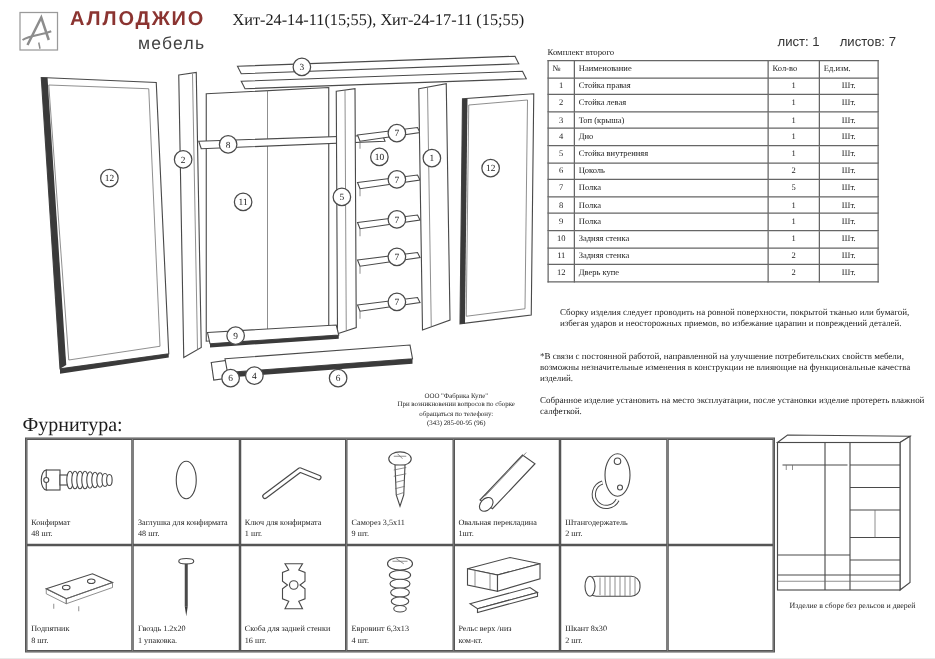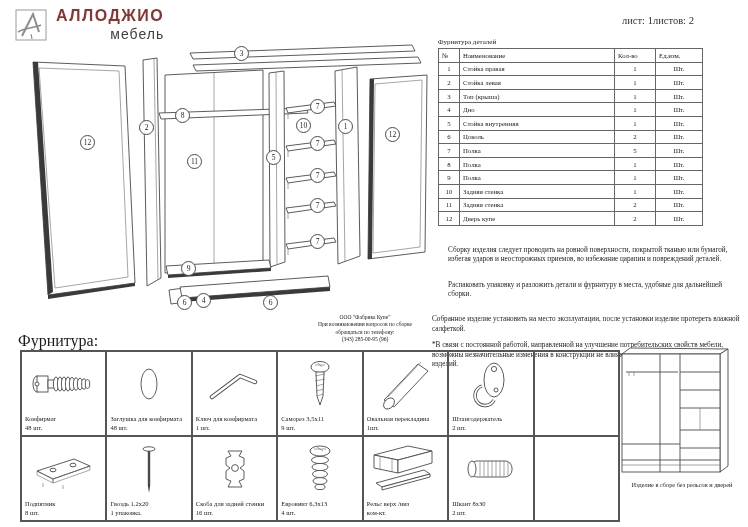--- a/index.html
+++ b/index.html
@@ -10,22 +10,22 @@
   .dark{fill:#3a3a3a;stroke:none;}
   .thin{stroke:#6a6a6a;stroke-width:0.6;fill:none;}
 
   
   #logo{position:absolute;left:14px;top:8px;display:flex;align-items:flex-start;gap:8px;}
   #logo-brand{color:#8b3431;font-family:"Liberation Sans",sans-serif;font-weight:bold;
               font-size:16px;letter-spacing:1.5px;line-height:1;}
   #logo-sub{color:#404040;font-family:"Liberation Sans",sans-serif;font-size:14px;
             letter-spacing:1px;text-align:right;margin-top:2px;}
   #title{position:absolute;left:186px;top:8px;width:440px;font-size:13px;line-height:1.3;}
-  #sheet-info{position:absolute;left:622px;top:15px;width:120px;display:flex;
-              font-family:Liberation Serif, serif;font-size:10.5px;color:#333;}
+  #sheet-info{position:absolute;left:622px;top:28px;width:120px;display:flex;gap:16px;
+              font-family:Liberation Sans, sans-serif;font-size:10.5px;color:#333;}
 
   
   #parts-caption{position:absolute;left:438px;top:38px;font-size:7px;}
   #parts-table{position:absolute;left:438px;top:48px;border-collapse:collapse;
                font-size:6.8px;}
   #parts-table th,#parts-table td{border:0.6px solid #666;padding:0 3px;height:12.6px;
                font-weight:normal;white-space:nowrap;}
   #parts-table th{text-align:left;}
   .col-num{width:14px;text-align:center;}
   .col-name{width:148px;text-align:left;}
@@ -73,28 +73,29 @@
       <path d="M4,24 C10,20 20,20 27,17" fill="none" stroke="#8d8d8d" stroke-width="1.6"></path>
       <path d="M17,26 L18,31" fill="none" stroke="#8d8d8d" stroke-width="1.2"></path>
     </svg>
     <div>
       <div id="logo-brand">АЛЛОДЖИО</div>
       <div id="logo-sub">мебель</div>
     </div>
   </div>
 
   <div id="title">
+    <div>Хит-24-14-11(15;55), Хит-24-17-11 (15;55)</div>
   </div>
 
   <div id="sheet-info">
     <span>лист: 1</span>
-    <span>листов: 2</span>
-  </div>
-
-  <div id="parts-caption">Фурнитура деталей</div>
+    <span>листов: 7</span>
+  </div>
+
+  <div id="parts-caption">Комплект второго</div>
   <table id="parts-table">
     <thead>
       <tr>
         <th class="col-num">№</th>
         <th class="col-name">Наименование</th>
         <th class="col-qty">Кол-во</th>
         <th class="col-unit">Ед.изм.</th>
       </tr>
     </thead>
     <tbody>
@@ -168,23 +169,22 @@
           <td class="c">12</td>
           <td>Дверь купе</td>
           <td class="c">2</td>
           <td class="c">Шт.</td>
         </tr>
     </tbody>
   </table>
 
   <div id="notes">
     <p class="tight">Сборку изделия следует проводить на ровной поверхности, покрытой тканью или бумагой, избегая ударов и неосторожных приемов, во избежание царапин и повреждений деталей.</p>
-    <p class="tight">Распаковать упаковку и разложить детали и фурнитуру в места, удобные для дальнейшей сборки.</p>
+    <p>*В связи с постоянной работой, направленной на улучшение потребительских свойств мебели, возможны незначительные изменения в конструкции не влияющие на функциональные качества изделий.</p>
     <p>Собранное изделие установить на место эксплуатации, после установки изделие протереть влажной салфеткой.</p>
-    <p>*В связи с постоянной работой, направленной на улучшение потребительских свойств мебели, возможны незначительные изменения в конструкции не влияющие на функциональные качества изделий.</p>
   </div>
 
   <div id="factory-note">
     <div>ООО "Фабрика Купе"</div>
     <div>При возникновении вопросов по сборке</div>
     <div>обращаться по телефону:</div>
     <div>(343) 285-00-95 (96)</div>
   </div>
 
   <div id="diagram">

